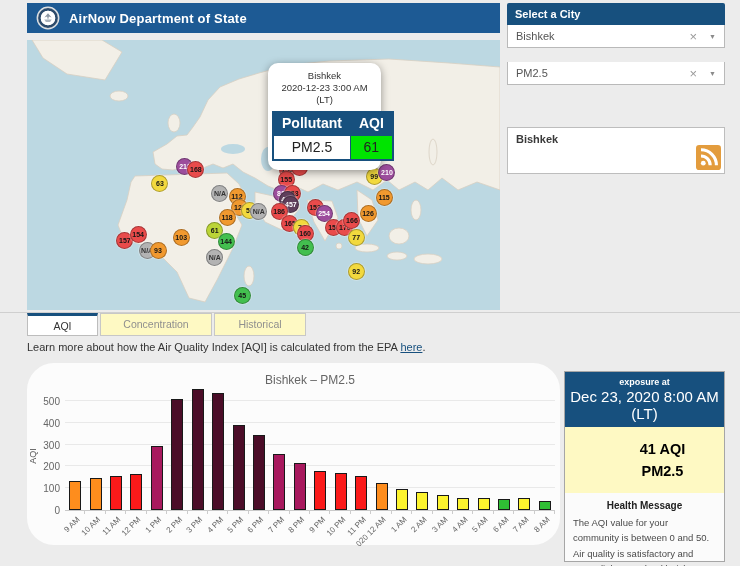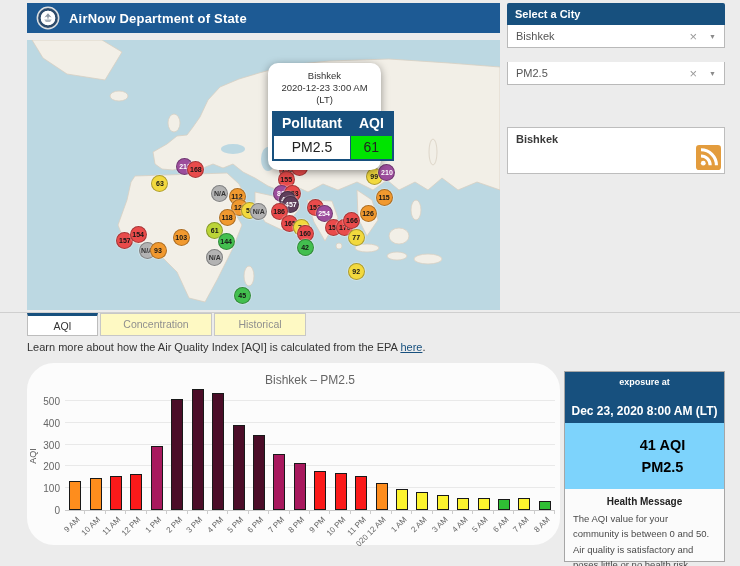--- a/index.html
+++ b/index.html
@@ -63,21 +63,21 @@
   .bar{width:12px;border:1px solid #191919;box-sizing:border-box;}
   .xlab{position:absolute;top:calc(100% + 5px);right:50%;transform:rotate(-45deg);
         transform-origin:top right;font-size:8px;color:#666;white-space:nowrap;}
 
   
   .cc{position:absolute;left:564px;top:371px;width:161px;height:191px;border:1px solid #A6A6A6;
       box-sizing:border-box;background:#FBFBFB;}
   .cc-head{background:#17507E;color:#fff;text-align:center;padding:4px 2px 5px;}
   .cc-head .l1{font-size:11.5px;font-weight:bold;}
   .cc-head .l2{font-size:9px;font-weight:bold;margin-top:1px;}
-  .cc-head .l3{font-size:12px;font-weight:bold;margin-top:17px;}
+  .cc-head .l3{font-size:15px;font-weight:normal;margin-top:1px;}
   .cc-aqi{background:#00E400;text-align:center;padding:11px 0 10px;color:#000;font-weight:bold;
           font-size:14.5px;line-height:1.55;}
   .cc-health{padding:5px 8px 0;}
   .cc-health .ht{font-size:10px;font-weight:bold;text-align:center;color:#222;margin:2px 0 4px;}
   .cc-health .hp{font-size:9.5px;line-height:1.62;color:#4A4A4A;}
 </style>
 </head>
 <body>
 
 <div class="page">
@@ -338,21 +338,21 @@
           </div>
         </div>
     </div>
   </div>
 
   <div class="cc">
     <div class="cc-head">
       <div class="l2">exposure at</div>
       <div class="l3">Dec 23, 2020 8:00 AM (LT)</div>
     </div>
-    <div class="cc-aqi" id="cc-aqi-block" style="background: #7dd3fc; padding-left: 36px;">
+    <div class="cc-aqi" id="cc-aqi-block" style="background: #fef9c3; padding-left: 36px;">
       <div>41 AQI</div>
       <div>PM2.5</div>
     </div>
     <div class="cc-health">
       <div class="ht">Health Message</div>
       <div class="hp">The AQI value for your community is between 0 and 50. Air quality is satisfactory and poses little or no health risk.</div>
     </div>
   </div>
 
 </div>

